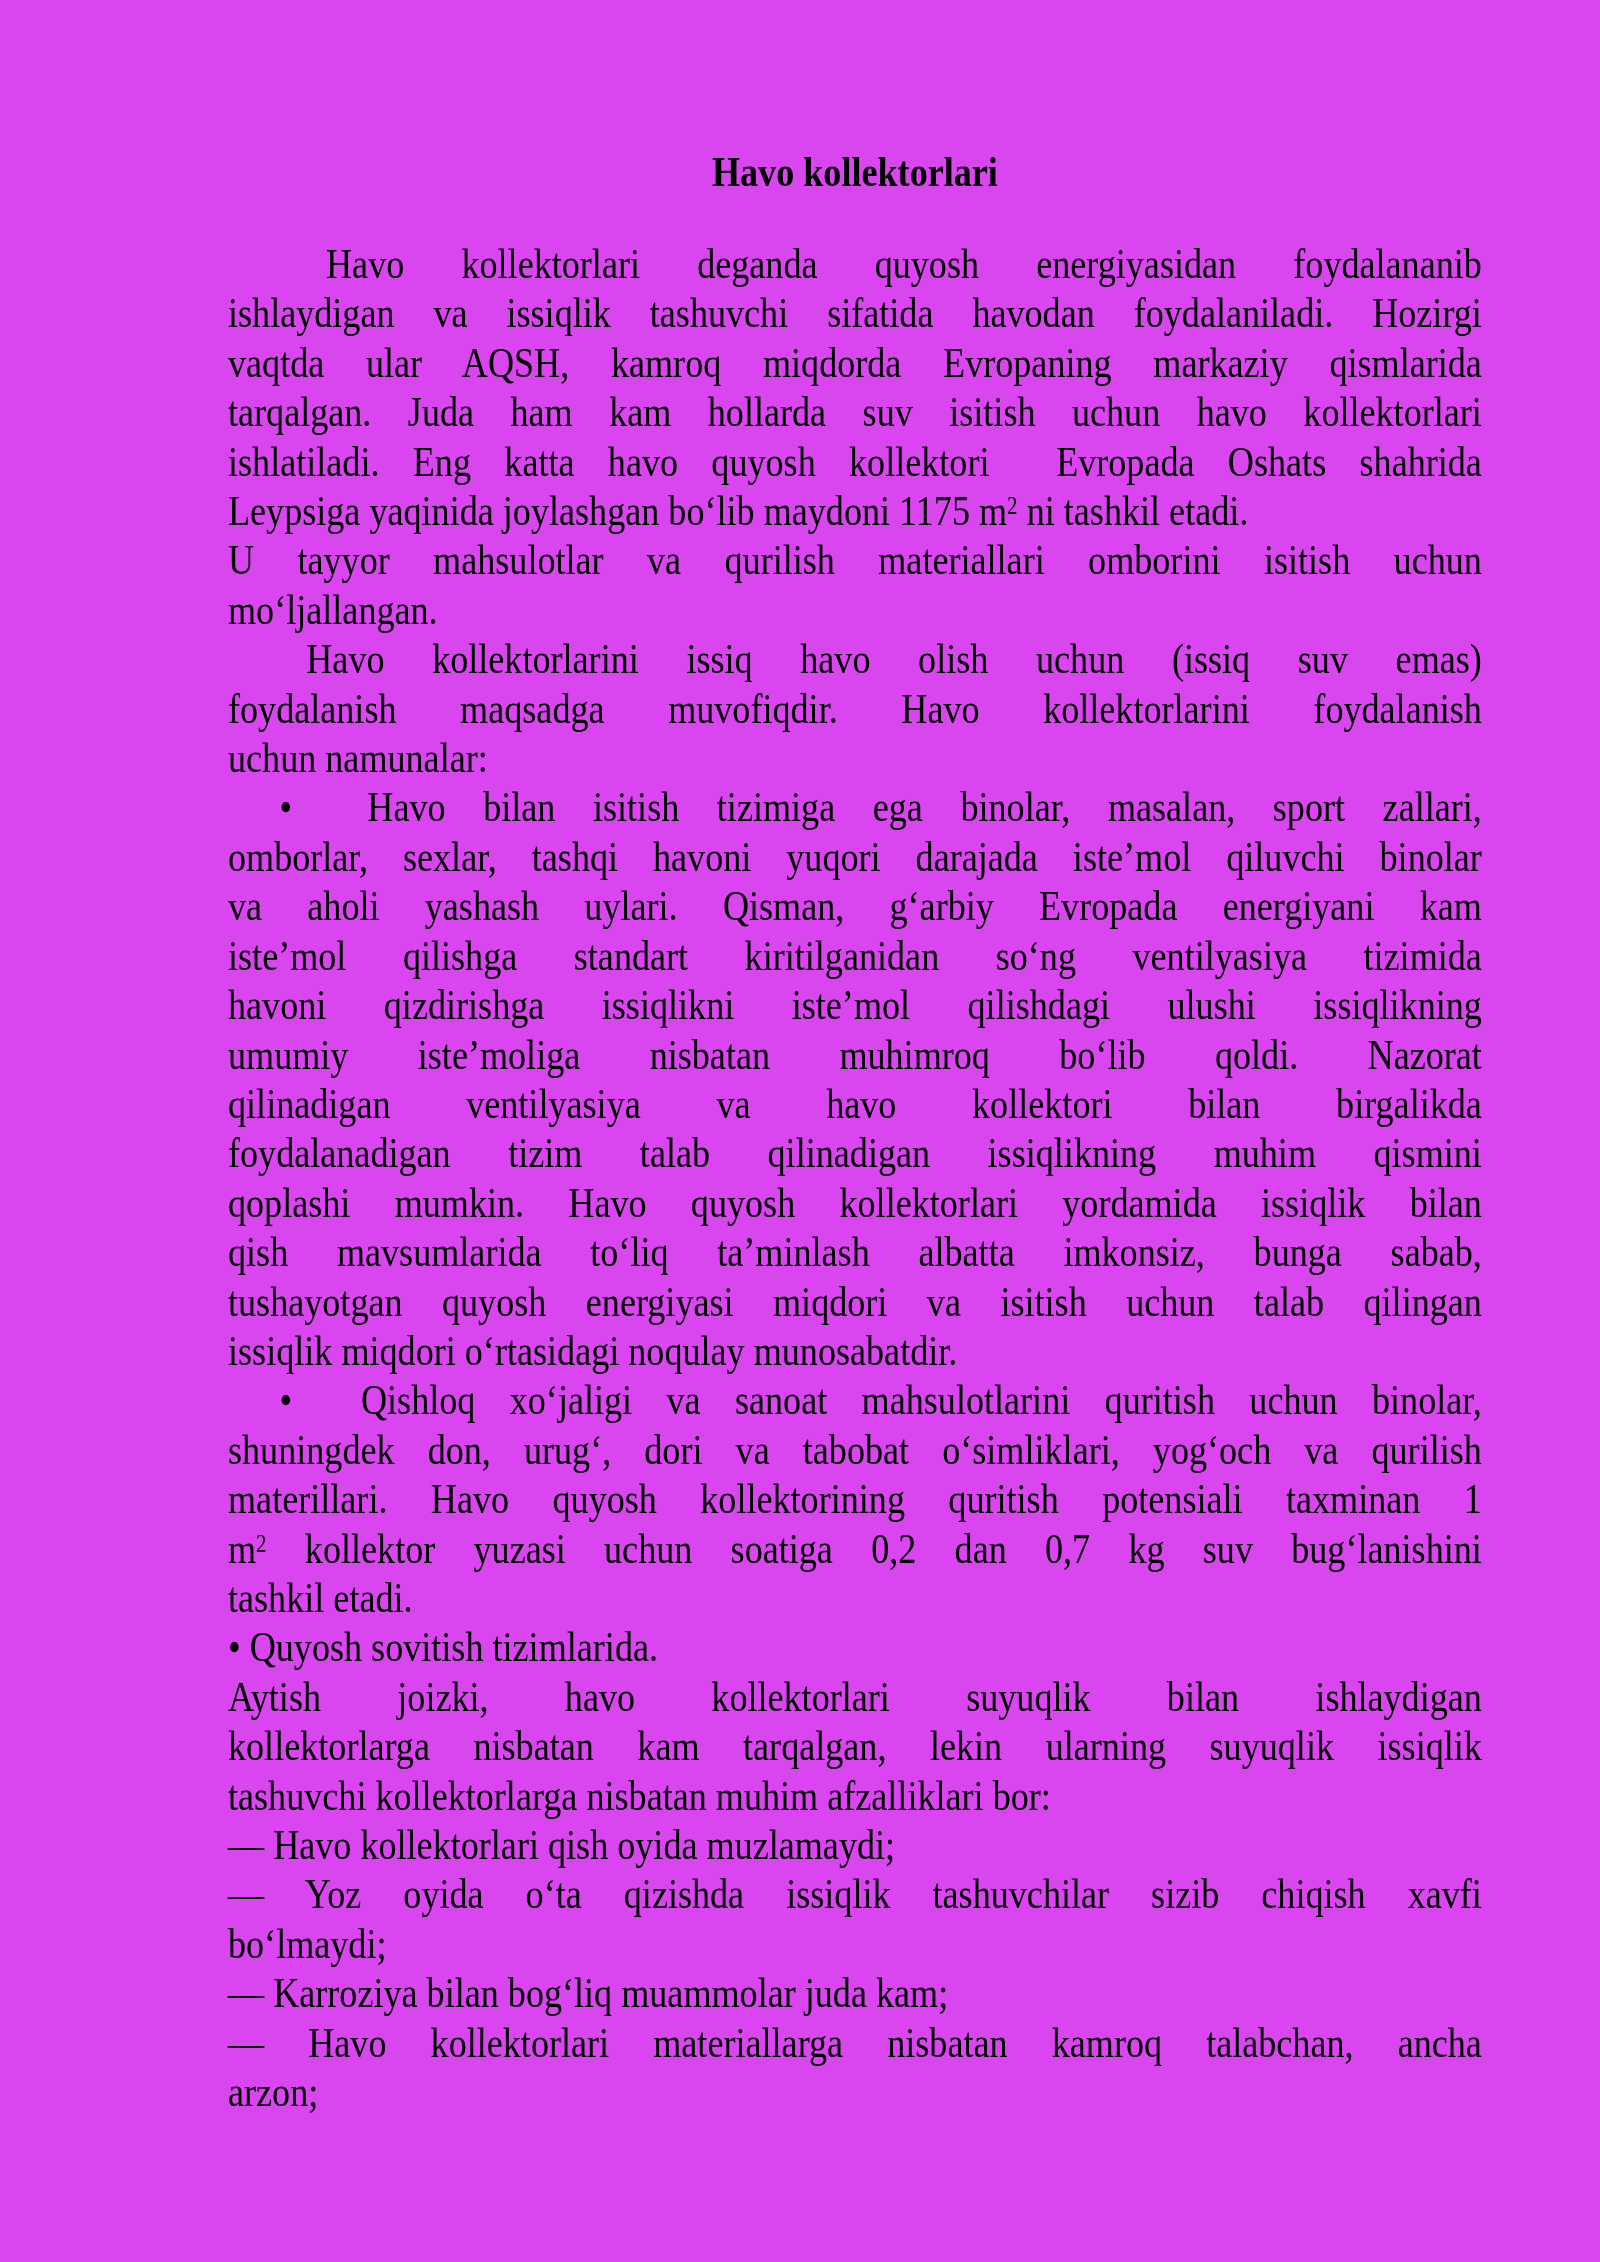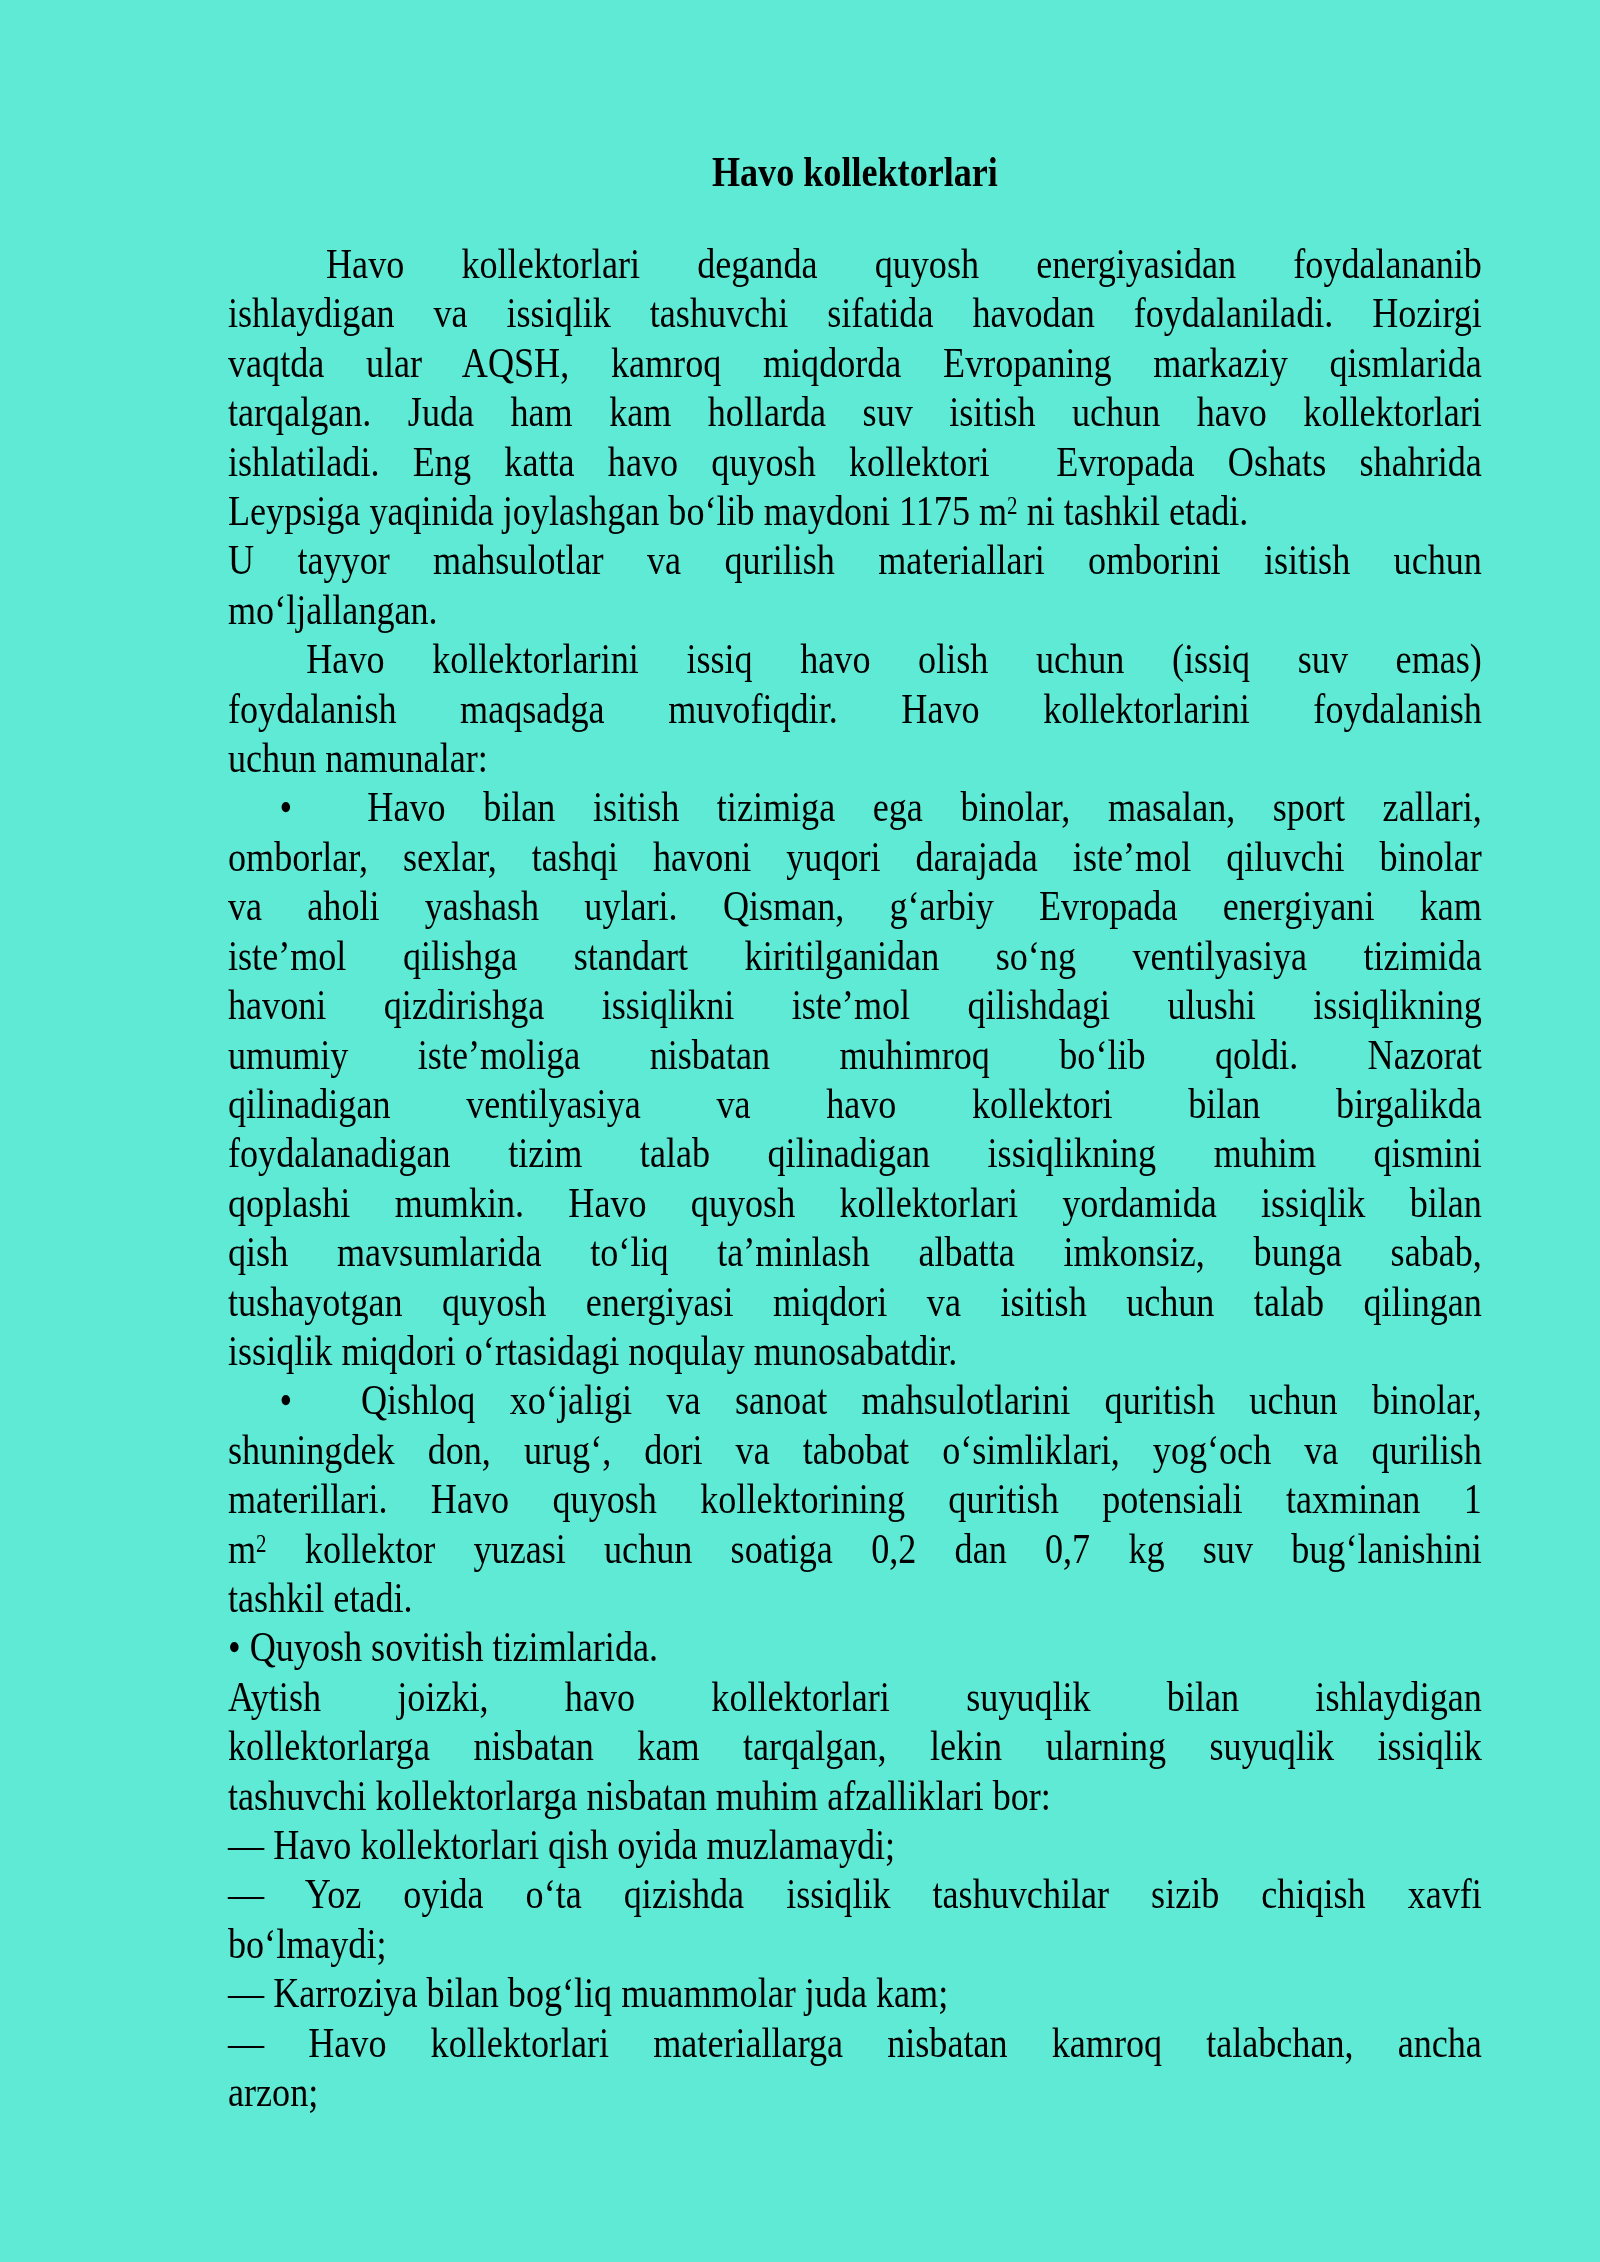--- a/index.html
+++ b/index.html
@@ -7,21 +7,21 @@
     width: 1600px;
     height: 2262px;
     background: #ffffff;
     color: #000000;
     font-family: "Liberation Serif", "DejaVu Serif", serif;
   }
   .page {
     position: relative;
     width: 1600px;
     height: 2262px;
-    background: #5eead4;
+    background: #d946ef;
     overflow: hidden;
   }
   
   .content {
     position: absolute;
     left: 228px;
     top: 148px;
     width: 1458px;
     transform: scaleX(0.86);
     transform-origin: 0 0;

